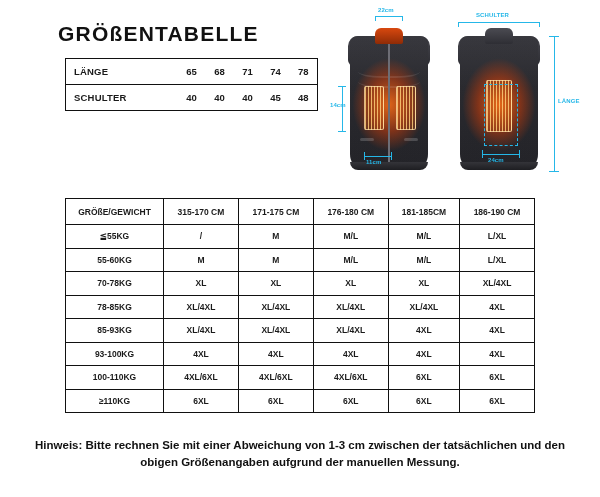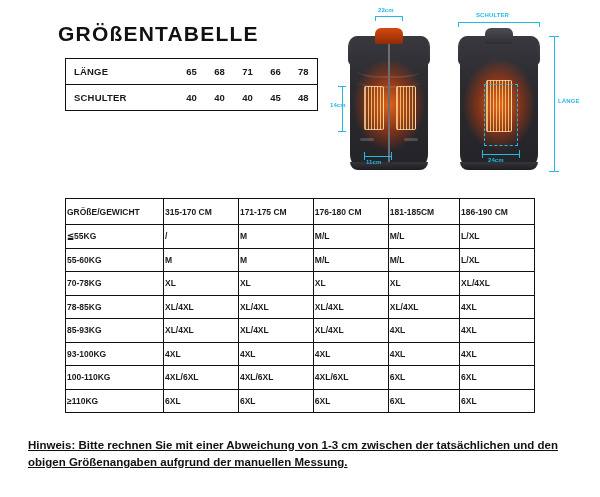--- a/index.html
+++ b/index.html
@@ -58,42 +58,42 @@
     position:absolute;
     left:65px; top:198px;
     width:470px;
     border-collapse:collapse;
     border:1px solid #111;
   }
   #grid-table td {
     border:1px solid #111;
     font-size:8.5px;
     font-weight:bold;
+    text-align:center;
     vertical-align:middle;
     height:23.5px;
     padding:0 1px;
     white-space:nowrap;
   }
   #grid-table tr:first-child td {
     height:26px;
     font-size:8.5px;
   }
   #grid-table td.rowhead { width:98px; }
 
   
   #note {
     position:absolute;
     left:0; right:0; top:437px;
-    text-align:left;
+    text-align:center;
     font-size:11.5px;
     font-weight:bold;
     line-height:1.45;
     color:#111;
     padding:0 28px;
-    text-decoration:underline;
   }
 
   
   #illus {
     position:absolute;
     left:330px; top:6px;
     width:265px; height:185px;
   }
 
   .vest {
@@ -200,21 +200,21 @@
 
 <div id="title">GRÖßENTABELLE</div>
 
 <table id="top-table">
   <tbody>
   <tr>
     <td class="lbl">LÄNGE</td>
     <td class="val">65</td>
     <td class="val">68</td>
     <td class="val">71</td>
-    <td class="val">66</td>
+    <td class="val">74</td>
     <td class="val">78</td>
   </tr>
   <tr>
     <td class="lbl">SCHULTER</td>
     <td class="val">40</td>
     <td class="val">40</td>
     <td class="val">40</td>
     <td class="val">45</td>
     <td class="val">48</td>
   </tr>

